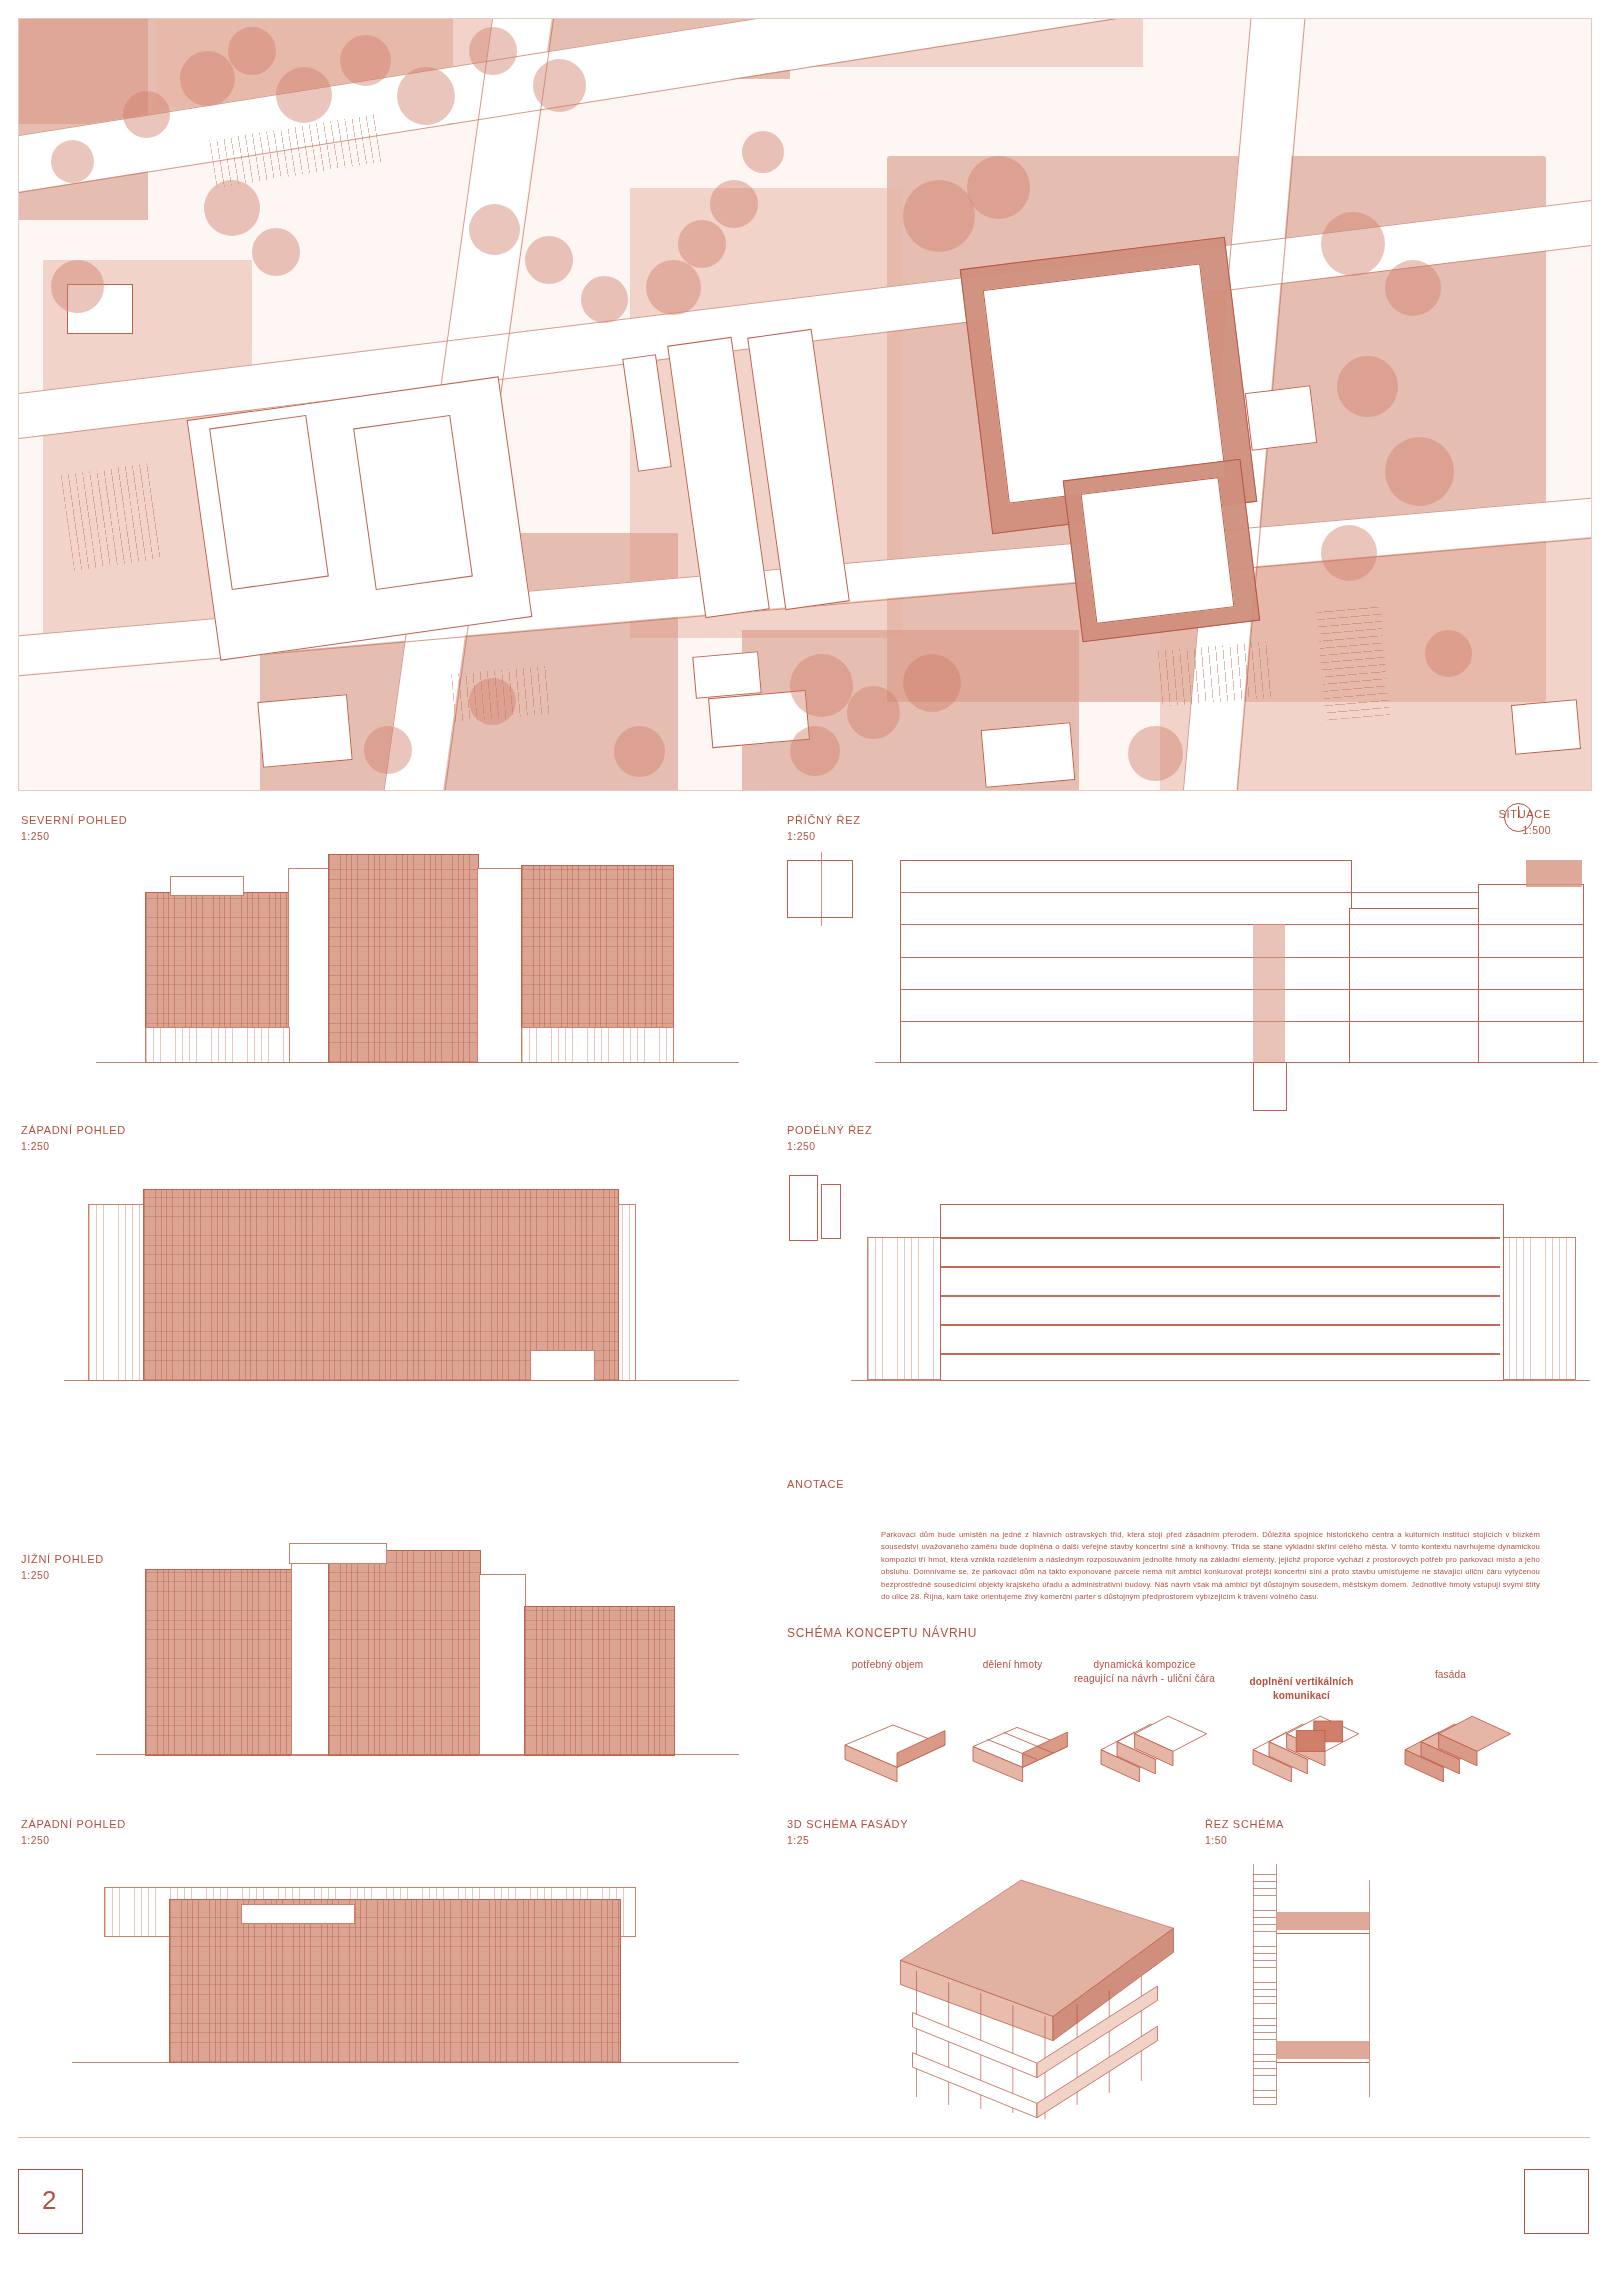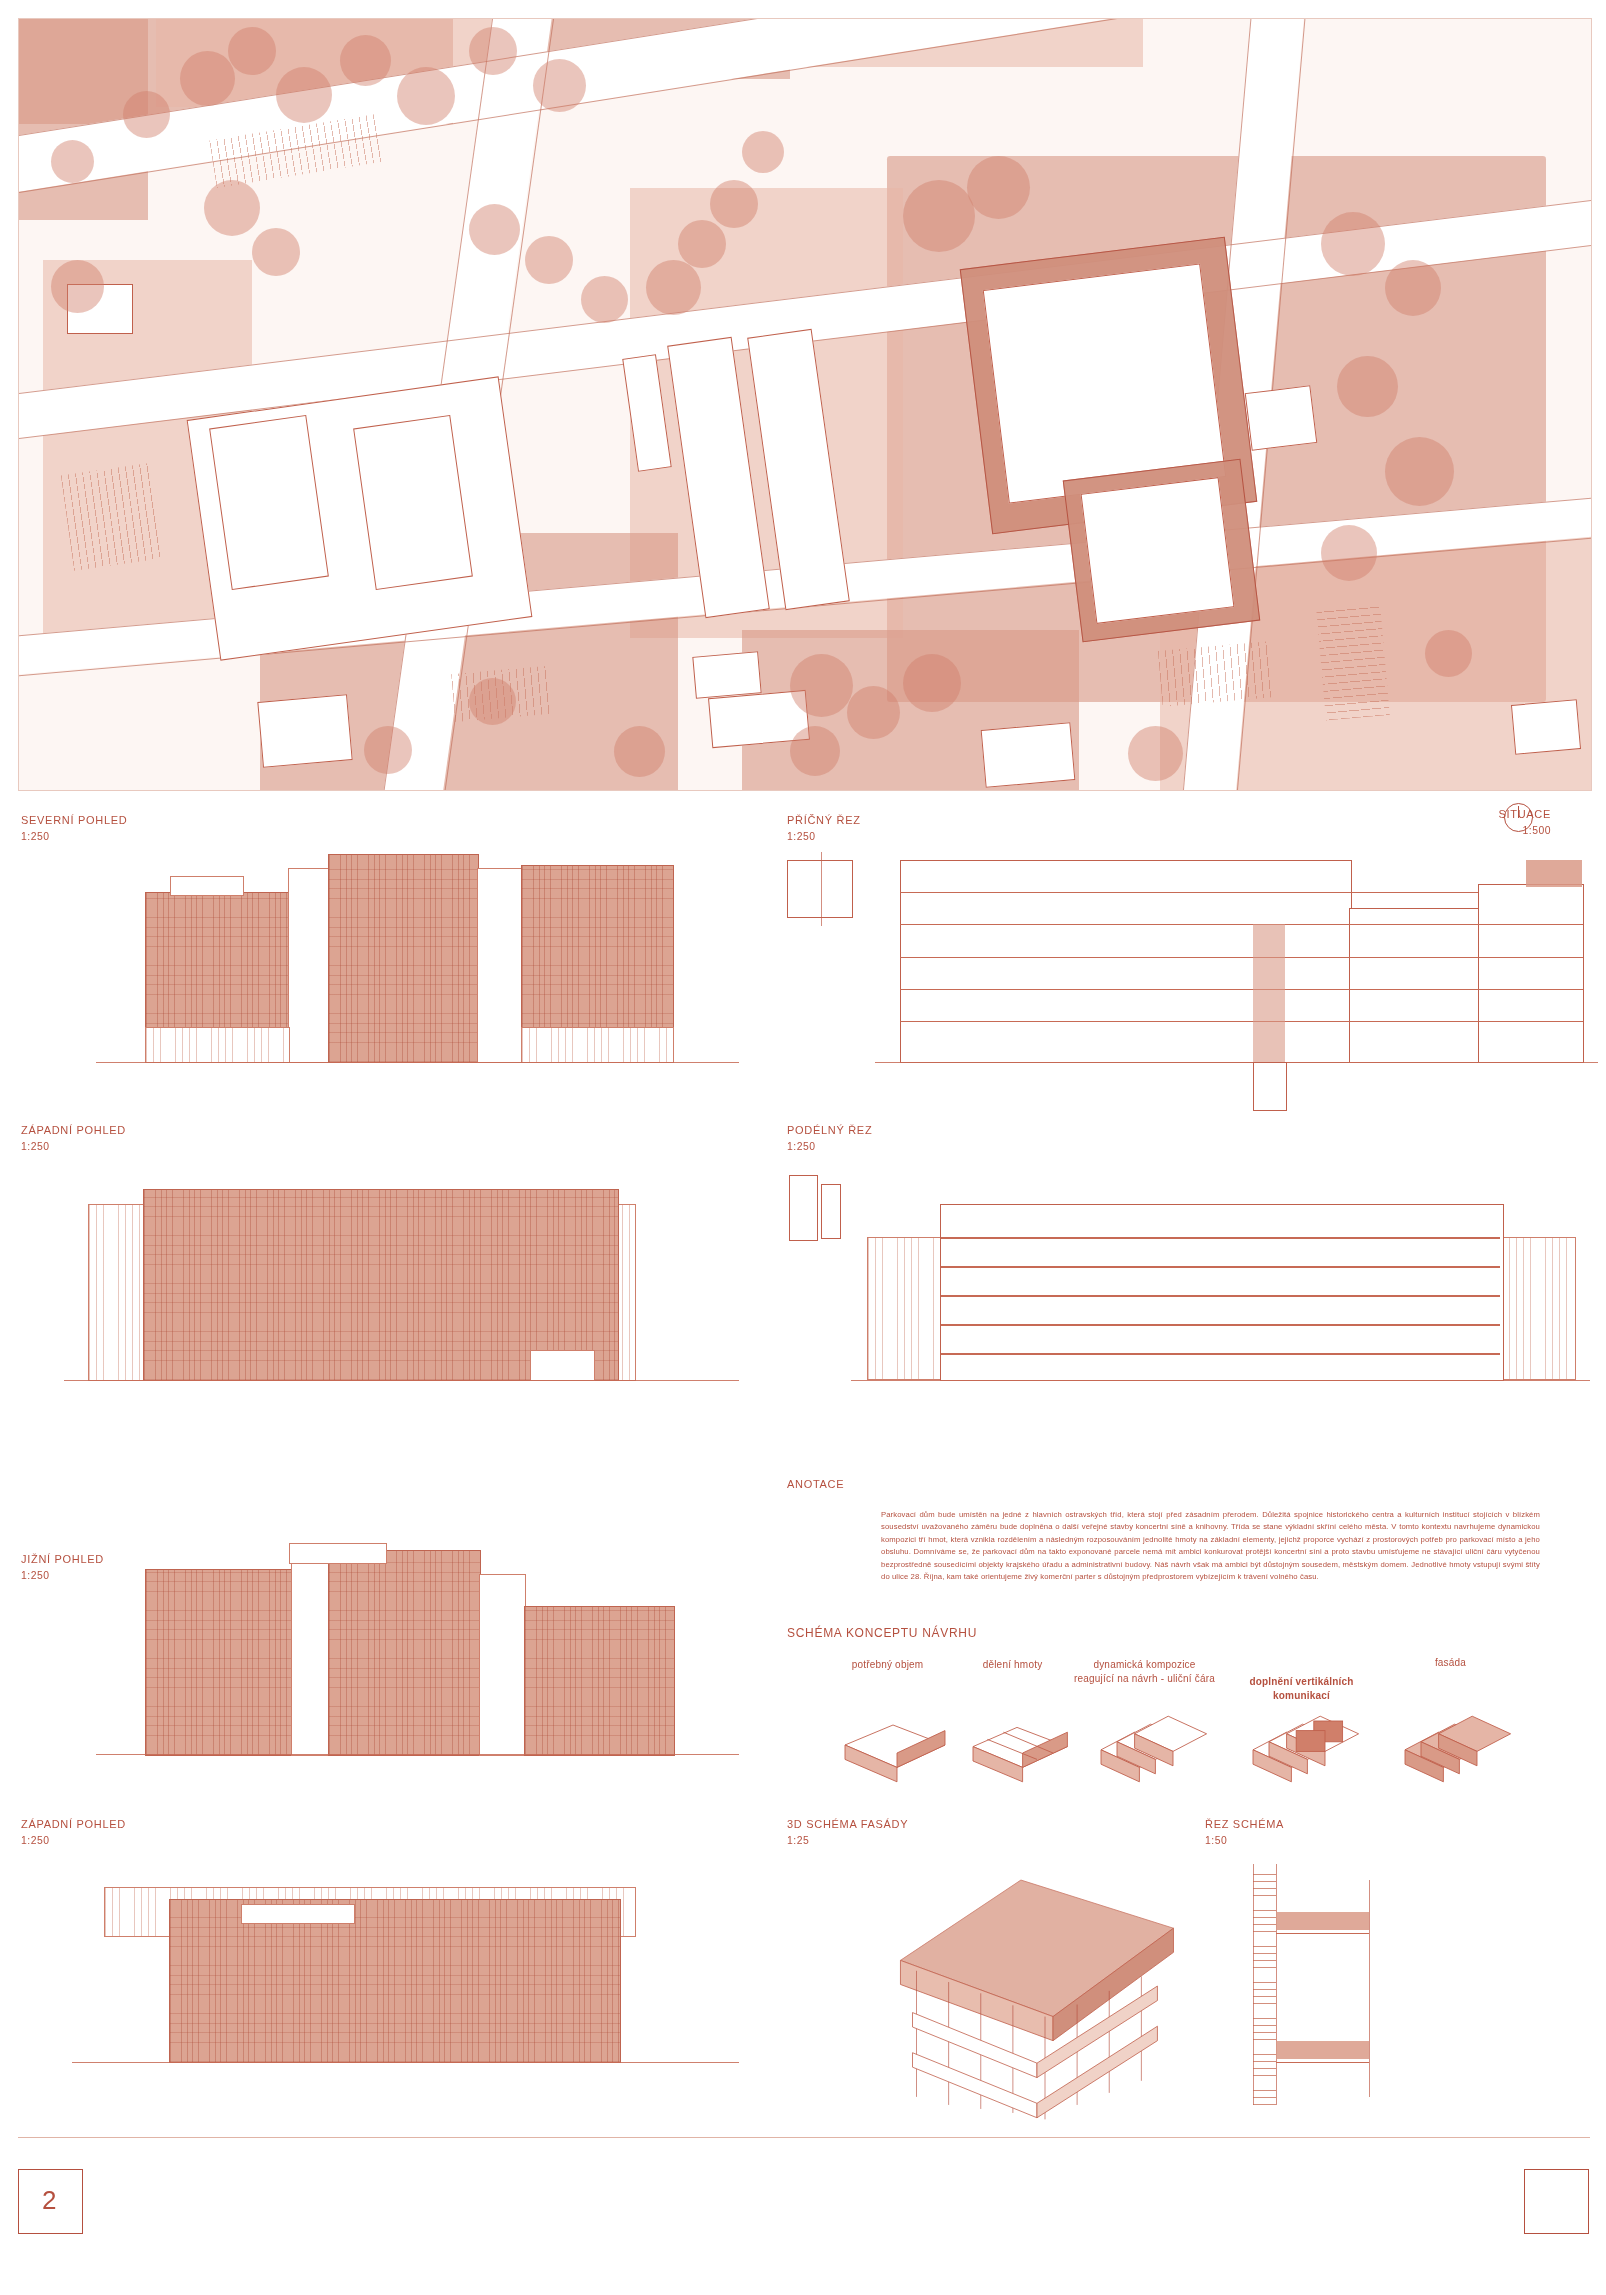--- a/index.html
+++ b/index.html
@@ -33,21 +33,21 @@
   .facade{position:absolute;background:#dca492;border:0.9px solid #bf6450;
      background-image:repeating-linear-gradient(90deg,rgba(170,70,50,.35) 0 0.8px,transparent 0.8px 5.6px),
                       repeating-linear-gradient(0deg,rgba(170,70,50,.25) 0 0.8px,transparent 0.8px 9.6px);}
   .glass{position:absolute;background:#ffffff;border:0.9px solid #cf7f6b;
      background-image:repeating-linear-gradient(90deg,rgba(190,95,70,.35) 0 0.8px,transparent 0.8px 7.2px);}
   .white{position:absolute;background:#fff;border:0.9px solid #cf7f6b;}
   .sect{position:absolute;background:#fff;border:0.9px solid #c0604c;}
   .sect-fill{position:absolute;background:#d99a87;opacity:.85;}
 
   
-  .anot{position:absolute;font-size:7.7px;line-height:1.62;color:#b5503f;text-align:justify;letter-spacing:0.1px;}
+  .anot{position:absolute;font-size:7.7px;line-height:1.62;color:#b5503f;text-align:justify;letter-spacing:0.1px;margin-top:20px;}
 
   
   .cap{position:absolute;font-size:10px;color:#b5503f;text-align:center;line-height:1.35;letter-spacing:0.2px;}
   .pagebox{position:absolute;left:17.7px;top:2169px;width:63px;height:63px;border:1.3px solid #b5503f;}
   .pagenum{position:absolute;left:17.7px;top:2169px;width:63px;height:63px;line-height:63px;text-align:center;font-size:26px;color:#b5503f;}
   .title{position:absolute;left:0;top:2182px;width:1607px;text-align:center;font-size:25px;letter-spacing:2.1px;color:#b5503f;}
   .endbox{position:absolute;right:17.7px;top:2169px;width:63px;height:63px;border:1.3px solid #b5503f;}
   .hrule{position:absolute;left:17.7px;width:1572px;height:0.8px;background:#e0b4a6;}
 
   .northrose{position:absolute;width:27px;height:27px;border:1px solid #b5503f;border-radius:50%;}
@@ -254,21 +254,21 @@
     <span>SCHÉMA KONCEPTU NÁVRHU</span>
   </div>
 
   <div class="draw" style="left:771px;top:1647px;width:836px;height:161px;">
     <div class="cap" style="left:48px;top:11.2px;width:137px;white-space:pre-line;">potřebný objem</div>
     <div class="cap" style="left:173px;top:11.2px;width:137px;white-space:pre-line;">dělení hmoty</div>
     <div class="cap" style="left:297px;top:11.2px;width:153px;white-space:pre-line;">dynamická kompozice
 reagující na návrh - uliční čára</div>
     <div class="cap" style="left:454px;top:28px;width:153px;white-space:pre-line;font-weight:bold;">doplnění vertikálních
 komunikací</div>
-    <div class="cap" style="left:611px;top:9px;width:137px;white-space:pre-line;">fasáda</div>
+    <div class="cap" style="left:611px;top:21px;width:137px;white-space:pre-line;">fasáda</div>
 
     <svg width="836" height="112" viewBox="0 0 1040 140" style="position:absolute;left:0;top:50px;">
       <g stroke="#c0604c" stroke-width="1.1" fill="#ffffff">
 
         <polygon points="90,60 150,35 215,60 155,88"></polygon>
         <polygon points="90,60 90,78 155,106 155,88" fill="#e5b5a6"></polygon>
         <polygon points="155,88 215,60 215,42 155,70" fill="#d99a87"></polygon>
 
         <polygon points="250,62 305,38 368,62 312,88"></polygon>
         <polygon points="250,62 250,80 312,106 312,88" fill="#e5b5a6"></polygon>

